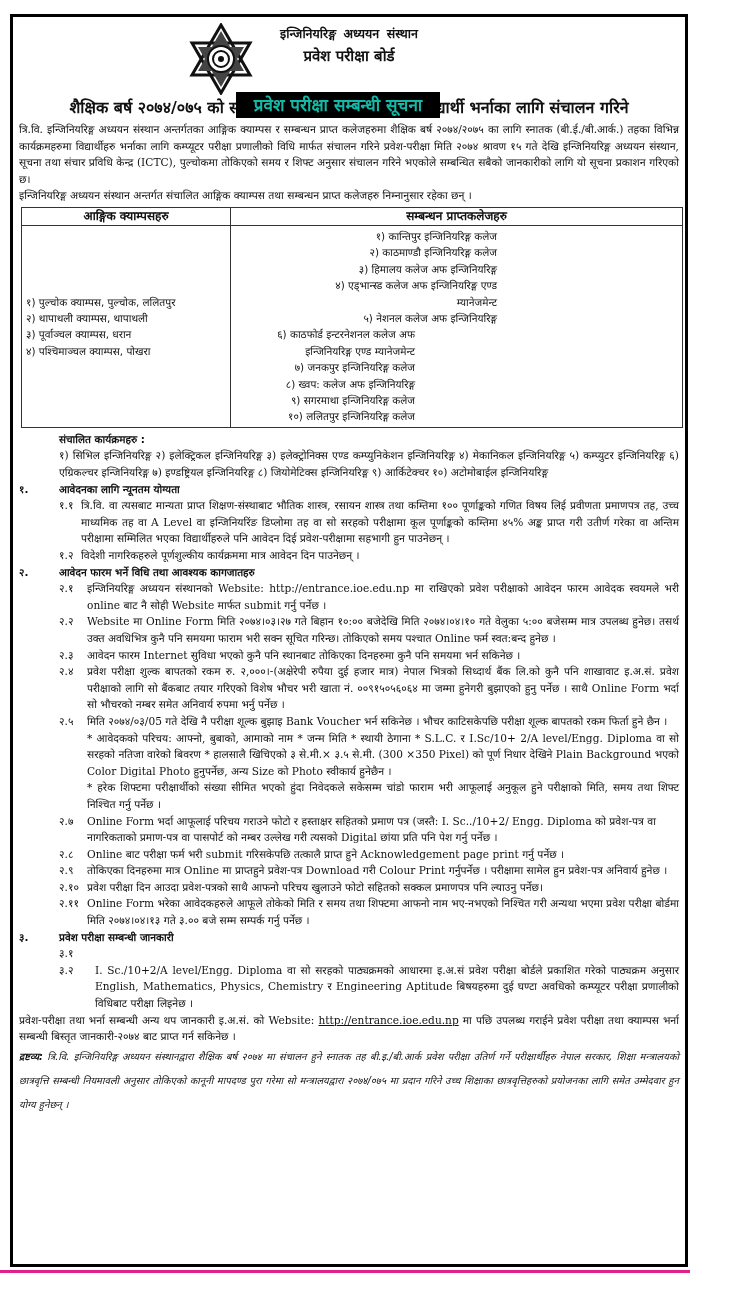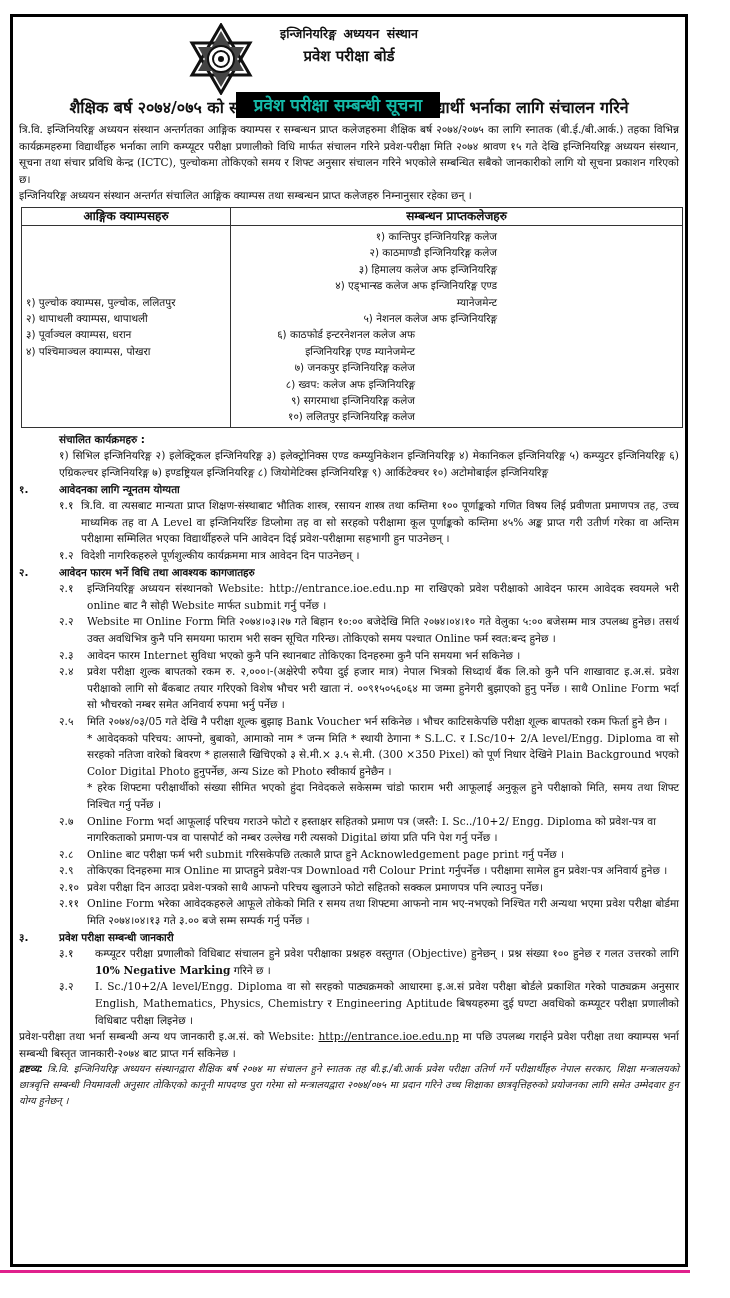--- a/index.html
+++ b/index.html
@@ -36,21 +36,21 @@
     .sec-head { font-weight: bold; font-family: "DejaVu Sans", sans-serif; font-size: 10.4px; }
     .row { display: flex; }
     .num { flex: 0 0 auto; }
     .txt { flex: 1; text-align: justify; }
     .lvl1 .num { width: 56px; padding-left: 0; }
     .lvl2 { padding-left: 40px; }
     .lvl2 .num { width: 36px; }
     .programmes { padding-left: 40px; text-align: justify; }
     .bold { font-weight: bold; }
     a.link { color: #111; text-decoration: underline; }
-    .note { font-style: italic; font-family: "DejaVu Sans", sans-serif; font-size: 9.8px; line-height: 16px; text-align: justify; }
+    .note { font-style: italic; font-family: "DejaVu Sans", sans-serif; font-size: 9.8px; line-height: 24px; text-align: justify; }
     .note .lbl { font-weight: bold; }
   </style>
 </head>
 <body>
 
 <div class="sheet">
 
   <div class="header">
     <svg class="logo" viewBox="0 0 66 72">
       <polygon points="33,2 62,52 4,52" fill="none" stroke="#111" stroke-width="3"></polygon>
@@ -175,21 +175,20 @@
       <span class="num" style="width:28px">२.११</span>
       <span class="txt">Online Form भरेका आवेदकहरुले आफूले तोकेको मिति र समय तथा शिफ्टमा आफनो नाम भए-नभएको निश्चित गरी अन्यथा भएमा प्रवेश परीक्षा बोर्डमा मिति २०७४।०४।१३ गते ३.०० बजे सम्म सम्पर्क गर्नु पर्नेछ ।</span>
     </div>
 
     <div class="row lvl1">
       <span class="num sec-head" style="width:40px">३.</span>
       <span class="txt sec-head">प्रवेश परीक्षा सम्बन्धी जानकारी</span>
     </div>
     <div class="row lvl2">
       <span class="num" style="width:36px">३.१</span>
-      <span class="txt"><span>कम्प्यूटर परीक्षा प्रणालीको विधिबाट संचालन हुने प्रवेश परीक्षाका प्रश्नहरु वस्तुगत (Objective) हुनेछन् । प्रश्न संख्या १०० हुनेछ र गलत उत्तरको लागि </span><span class="bold">10% Negative Marking</span><span> गरिने छ ।</span></span>
     </div>
     <div class="row lvl2">
       <span class="num" style="width:36px">३.२</span>
       <span class="txt">I. Sc./10+2/A level/Engg. Diploma वा सो सरहको पाठ्यक्रमको आधारमा इ.अ.सं प्रवेश परीक्षा बोर्डले प्रकाशित गरेको पाठ्यक्रम अनुसार English, Mathematics, Physics, Chemistry र Engineering Aptitude बिषयहरुमा दुई घण्टा अवधिको कम्प्यूटर परीक्षा प्रणालीको विधिबाट परीक्षा लिइनेछ ।</span>
     </div>
 
     <p class="para"><span>प्रवेश-परीक्षा तथा भर्ना सम्बन्धी अन्य थप जानकारी इ.अ.सं. को Website: </span><a class="link">http://entrance.ioe.edu.np</a><span> मा पछि उपलब्ध गराईने प्रवेश परीक्षा तथा क्याम्पस भर्ना सम्बन्धी बिस्तृत जानकारी-२०७४ बाट प्राप्त गर्न सकिनेछ ।</span></p>
     <p class="para note"><span class="lbl">द्रष्टव्य:</span><span> त्रि.वि. इन्जिनियरिङ्ग अध्ययन संस्थानद्वारा शैक्षिक बर्ष २०७४ मा संचालन हुने स्नातक तह बी.इ./बी.आर्क प्रवेश परीक्षा उतिर्ण गर्ने परीक्षार्थीहरु नेपाल सरकार, शिक्षा मन्त्रालयको छात्रवृत्ति सम्बन्धी नियमावली अनुसार तोकिएको कानूनी मापदण्ड पुरा गरेमा सो मन्त्रालयद्वारा २०७४/०७५ मा प्रदान गरिने उच्च शिक्षाका छात्रवृत्तिहरुको प्रयोजनका लागि समेत उम्मेदवार हुन योग्य हुनेछन् ।</span></p>
   </div>
 </div>

